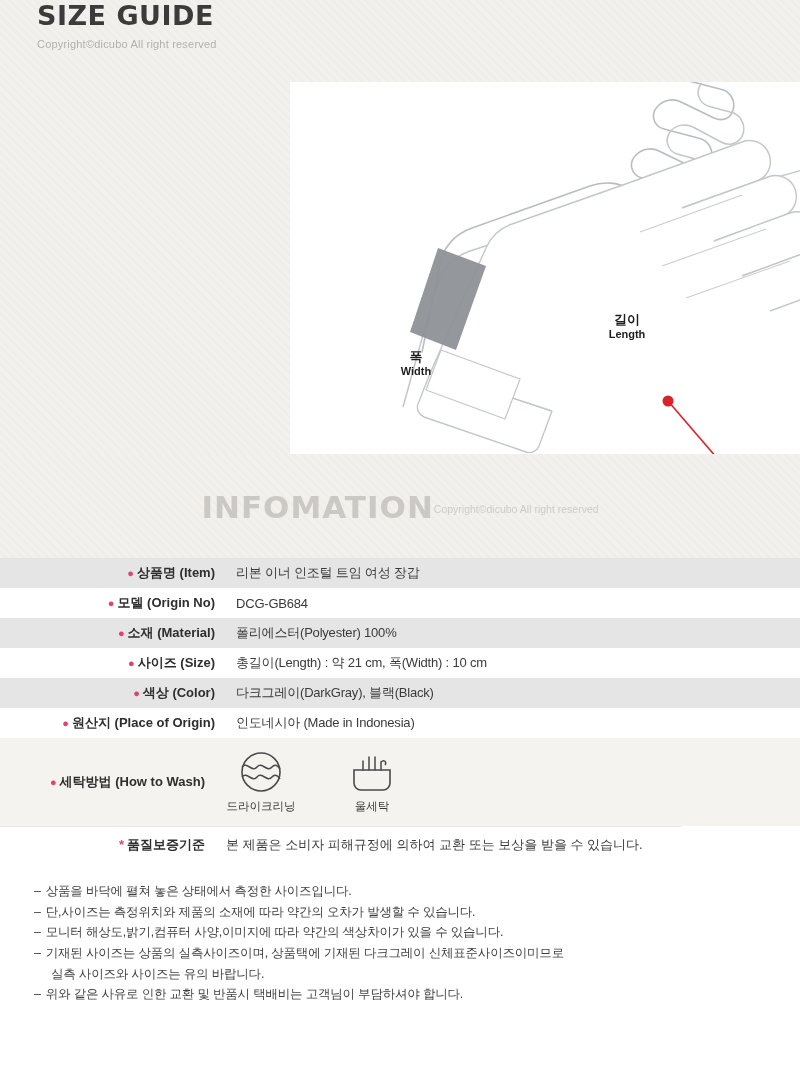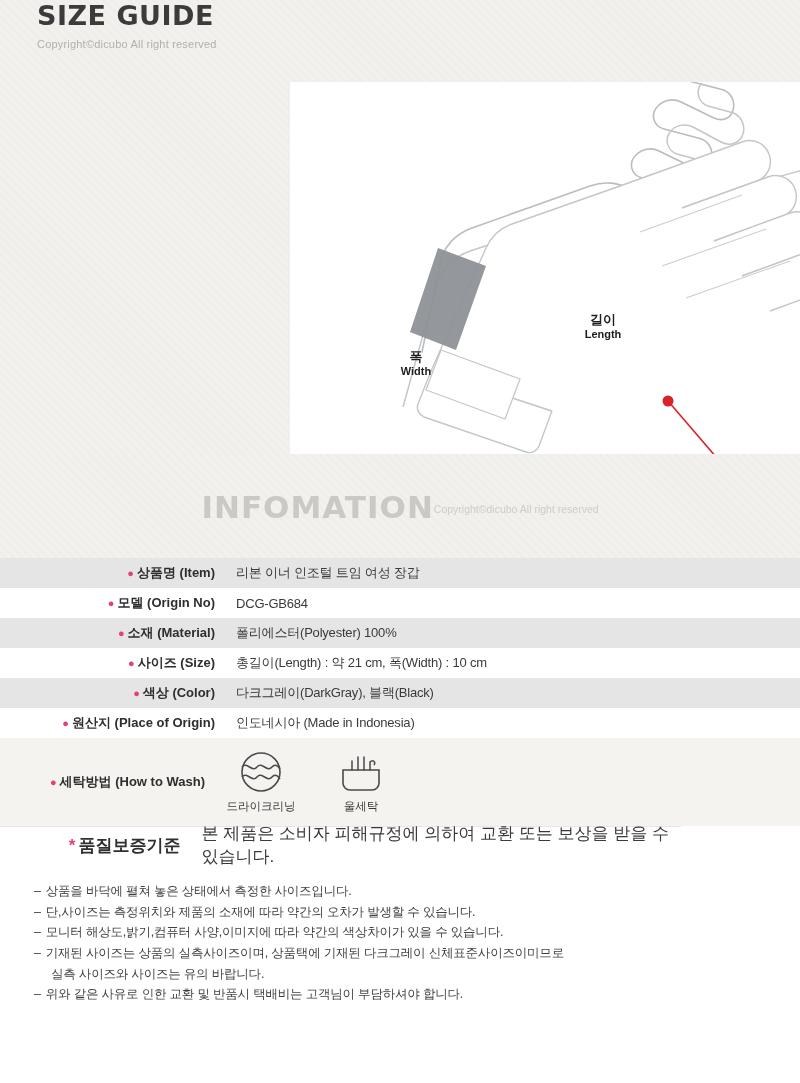--- a/index.html
+++ b/index.html
@@ -78,21 +78,21 @@
     text-align: center;
     line-height: 1.25;
     color: #1d1d1d;
     font-size: 13px;
     font-weight: bold;
   }
   .dim-label .en {
     font-weight: bold;
     font-size: 11px;
   }
-  #label-length { left: 568px; top: 312px; width: 70px; }
+  #label-length { left: 592px; top: 312px; width: 70px; }
   #label-width  { left: 381px; top: 349px; width: 70px; }
 
   
   .info-header {
     position: relative;
     width: 800px;
     height: 103px;
     background:
       repeating-linear-gradient(
         45deg,
@@ -163,21 +163,21 @@
     text-align: right;
     padding-right: 10px;
     font-weight: bold;
     font-size: 13px;
     color: #2e2e2e;
     box-sizing: border-box;
   }
   .wash-icons {
     display: flex;
     padding-left: 11px;
-    gap: 30px;
+    gap: 41px;
     text-align: right;
   }
   .wash-item {
     display: flex;
     flex-direction: column;
     align-items: center;
     width: 70px;
   }
   .wash-cap {
     font-size: 11.5px;
@@ -185,21 +185,21 @@
     margin-top: 5px;
   }
 
   
   .guarantee-row {
     width: 681px;
     height: 36px;
     background: #ffffff;
     display: flex;
     align-items: center;
-    font-size: 17px;
+    font-size: 13px;
     border-top: 1px solid #e9e7e3;
   }
   .guarantee-label {
     width: 215px;
     text-align: right;
     padding-right: 10px;
     font-weight: bold;
     color: #2e2e2e;
     box-sizing: border-box;
   }

